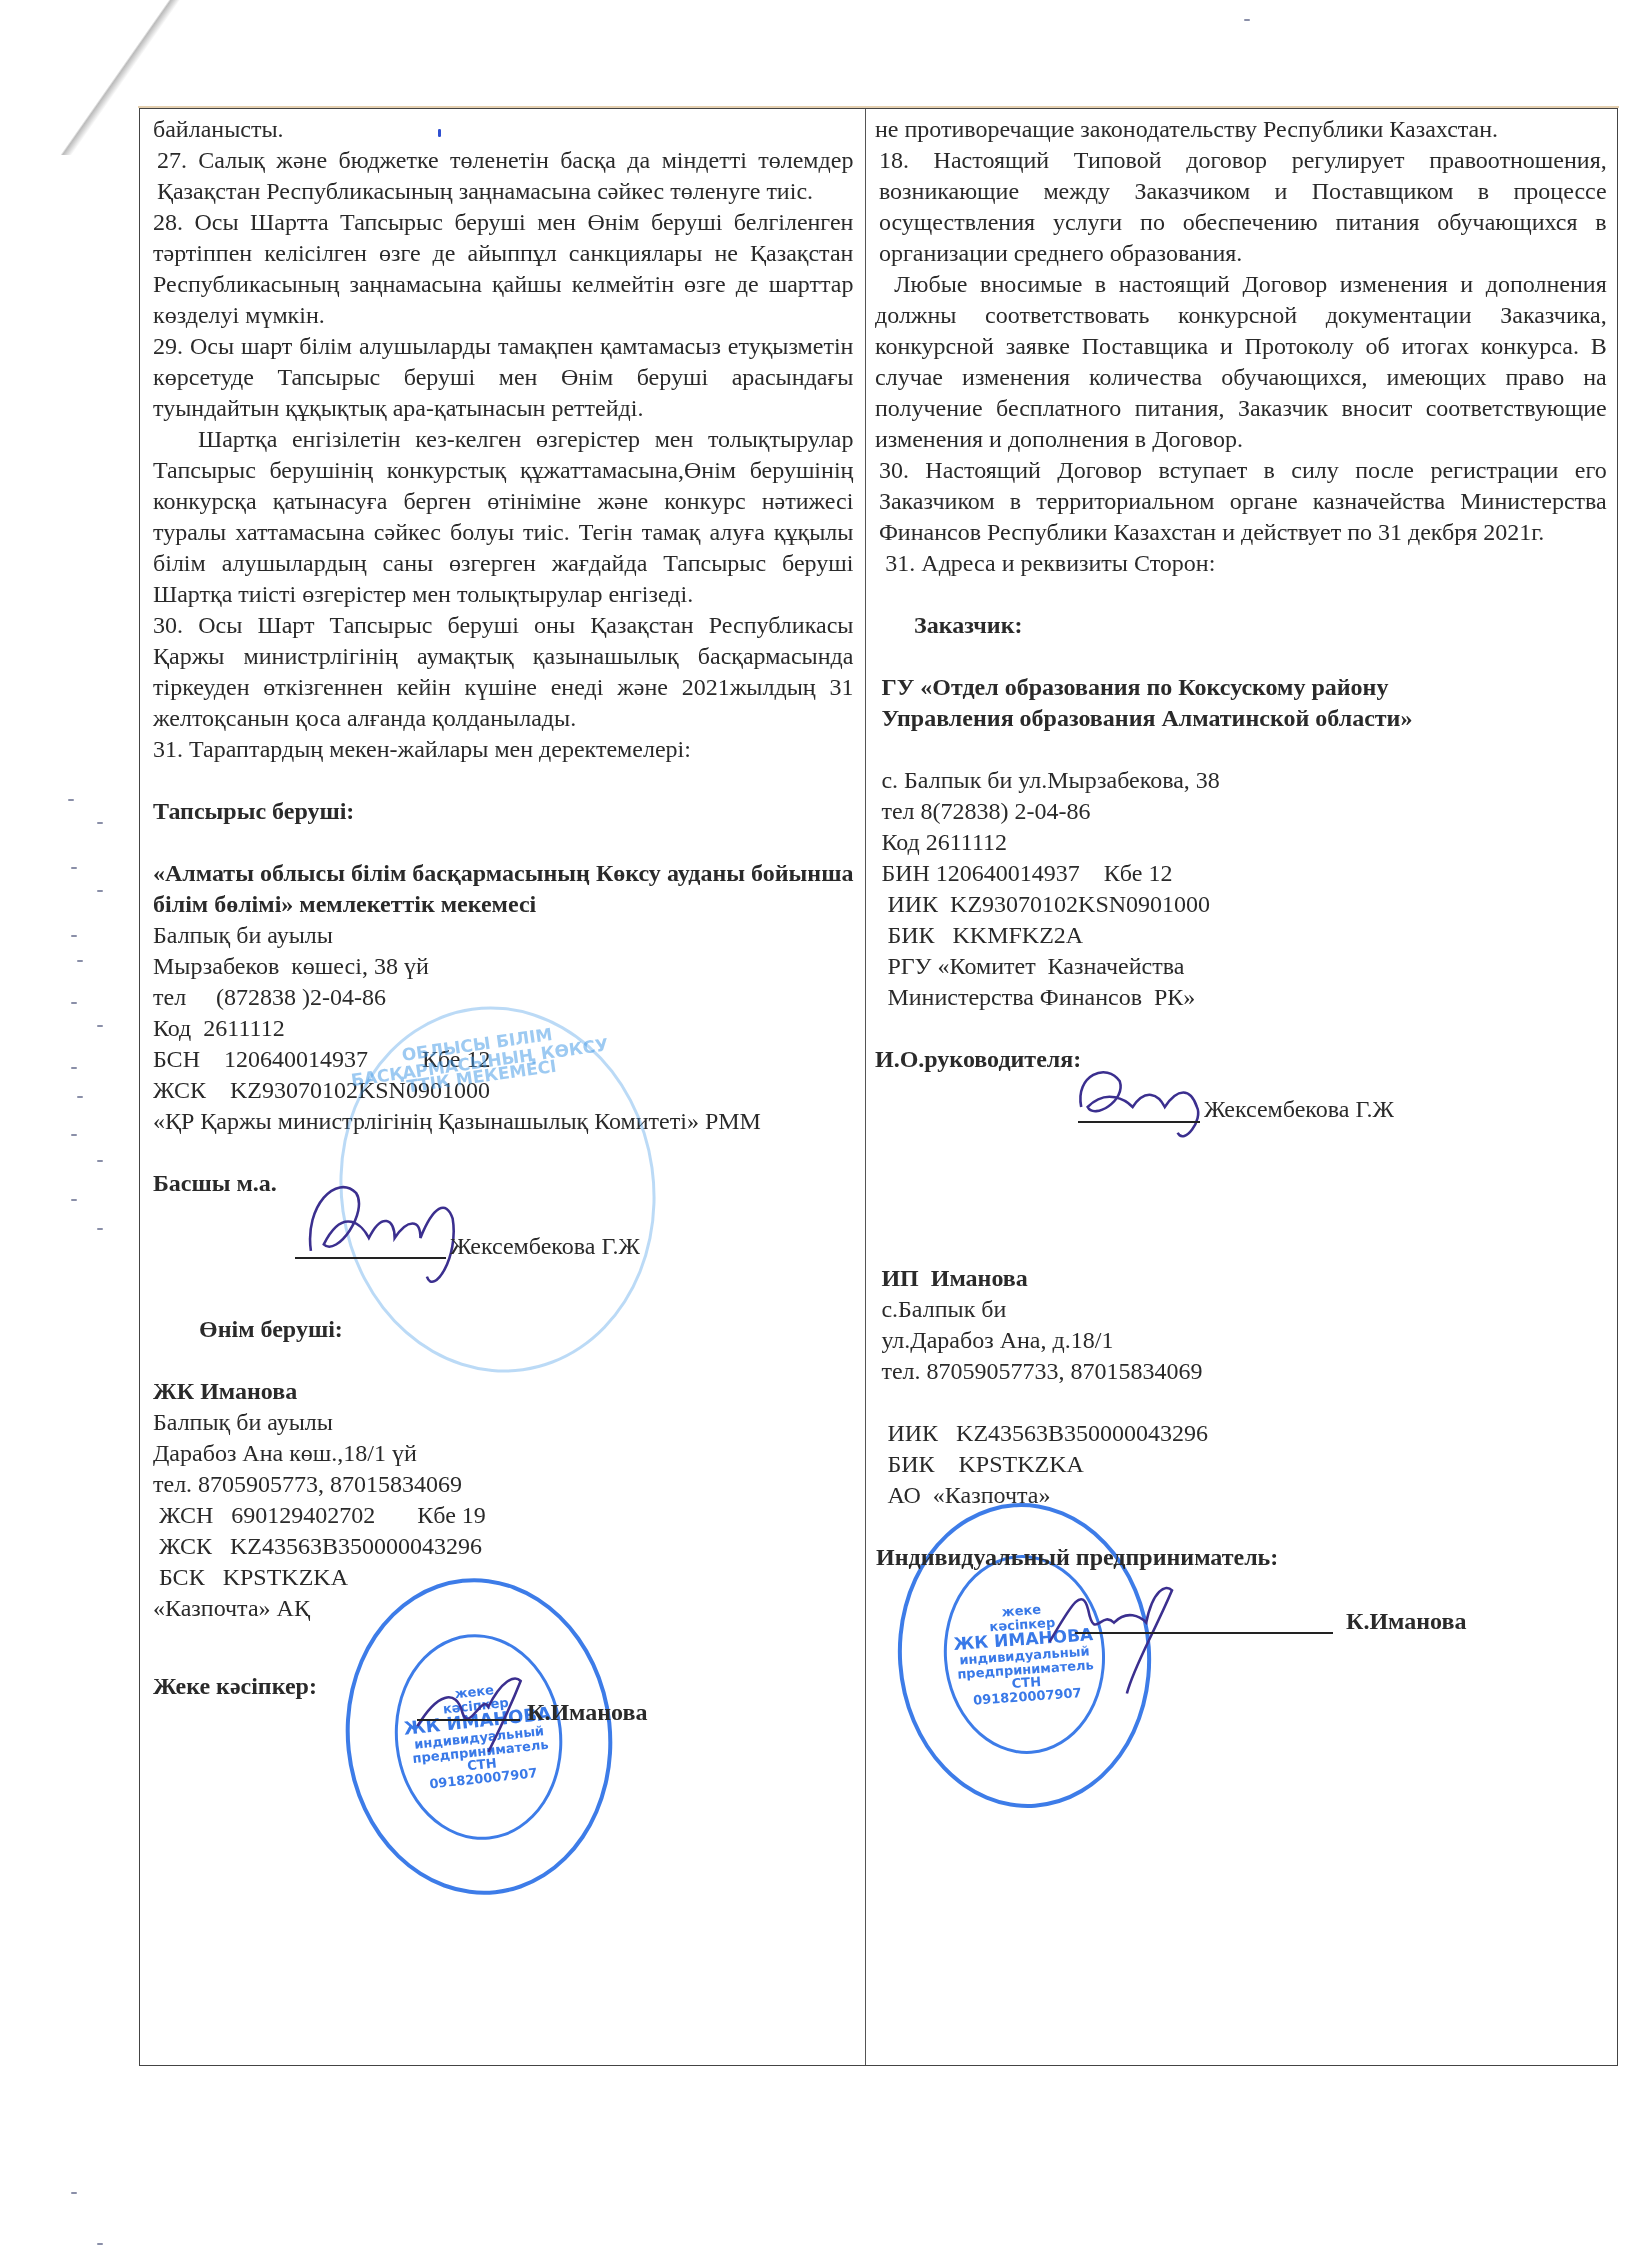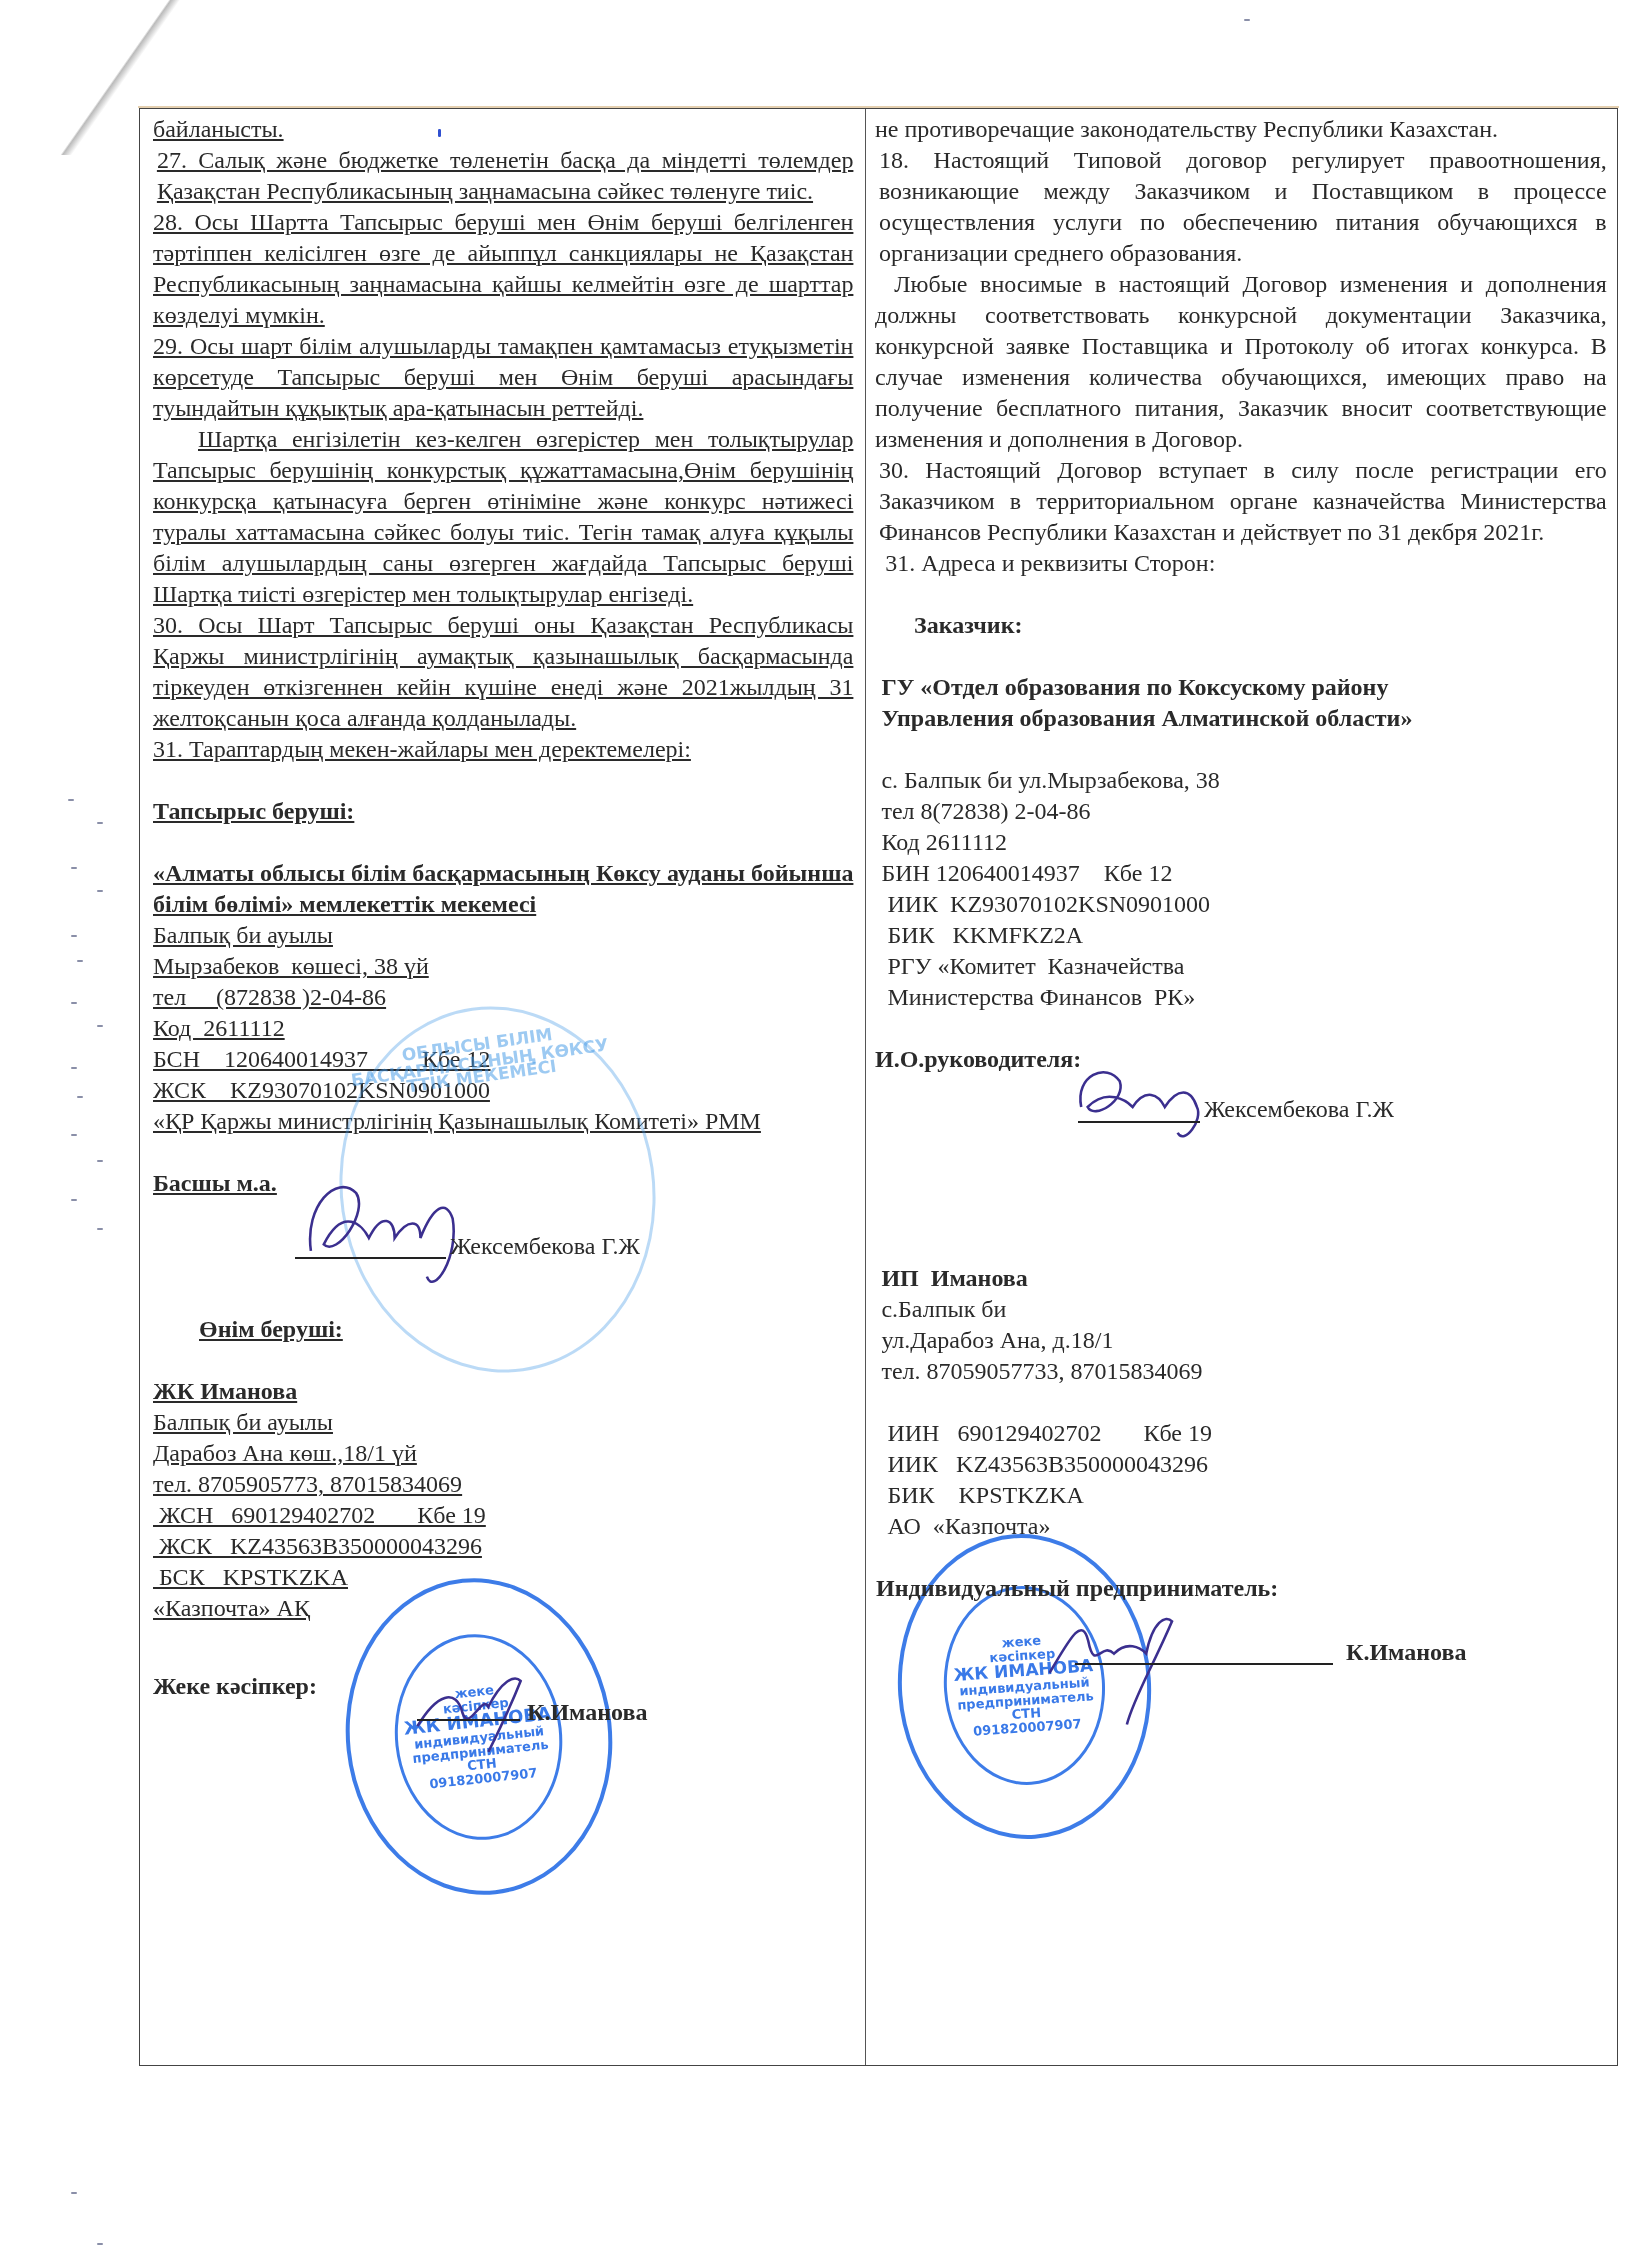--- a/index.html
+++ b/index.html
@@ -5,21 +5,21 @@
   html, body { margin:0; padding:0; background:#fff; }
   body { width:1644px; height:2261px; position:relative; overflow:hidden;
          font-family:"Liberation Serif", serif; color:#2a2a2a; }
   .fold { position:absolute; left:58px; top:0; width:122px; height:155px;
           background:linear-gradient(125deg, transparent 48%, #bbb 49%, #ddd 51%, transparent 53%); }
   .specks span { position:absolute; width:6.4px; height:1.9px; background:#8a8fa8; border-radius:1.3px; }
   .table { position:absolute; left:139px; top:108px; width:1479px; height:1958px;
            border:1.9px solid #444; box-sizing:border-box; display:flex; }
   .table::before { content:""; position:absolute; left:-1.9px; right:-1.9px; top:-2.6px; height:1.3px; background:#c9a060; opacity:.5; }
   .col { position:relative; box-sizing:border-box; padding:5.2px 11.6px 0 13px; font-size:24px; line-height:31px; }
-  .col.left { width:726px; border-right:1.9px solid #555;text-decoration:underline; }
+  .col.left { width:726px; border-right:1.9px solid #555; }
   .col.right { flex:1; padding-left:9px; padding-right:10.3px; }
   p { margin:0; text-align:justify; }
   .indent { text-indent:45px; }
   .b { font-weight:bold; }
   .gap1 { height:31px; }
   .gap2 { height:62px; }
   .line { display:block; white-space:pre; }
   .sigrow { position:relative; height:77px; }
   .sigline { position:absolute; height:1.9px; background:#222; }
   .signame { position:absolute; white-space:nowrap; }
@@ -166,21 +166,20 @@
     </div>
     <div class="gap2"></div>
     <div class="gap1"></div>
     <div class="gap1"></div>
     <div style="padding-left:6.4px">
       <span class="line b">ИП  Иманова</span>
       <span class="line">с.Балпык би</span>
       <span class="line">ул.Дарабоз Ана, д.18/1</span>
       <span class="line">тел. 87059057733, 87015834069</span>
       <div class="gap1"></div>
-      <span class="line"> ИИН   690129402702       Кбе 19</span>
       <span class="line"> ИИК   KZ43563B350000043296</span>
       <span class="line"> БИК    KPSTKZKA</span>
       <span class="line"> АО  «Казпочта»</span>
     </div>
     <div class="gap1"></div>
     <div class="sigrow" style="height:193px">
       <div class="stamp stamp-strong" style="left:22.6px;top:-39px;width:245px;height:297px;transform:rotate(-4deg)">
         <div class="stamp-inner" style="left:42px;top:48px;width:155px;height:193px"></div>
         <div class="stamp-text" style="top:97px;font-size:13px">
           <div>жеке</div>

